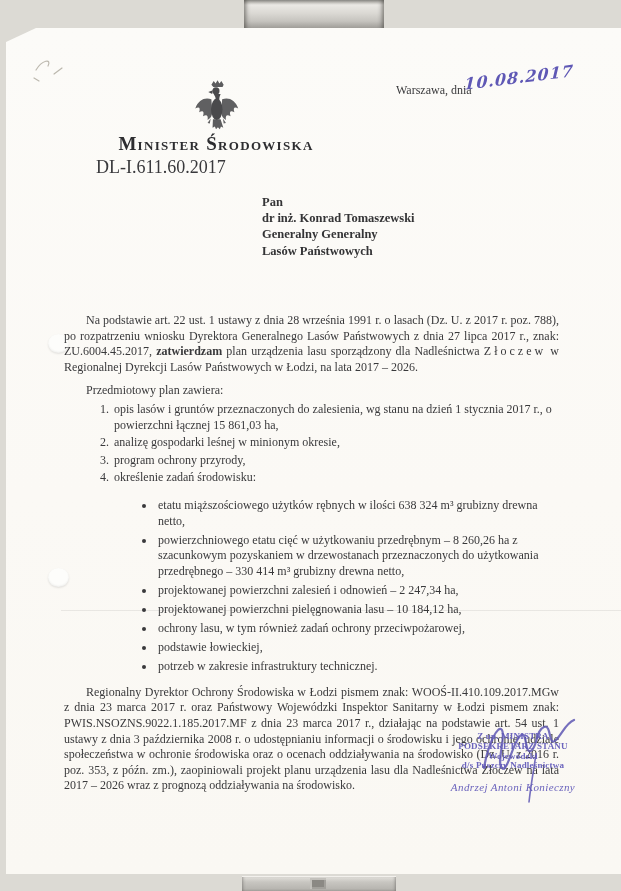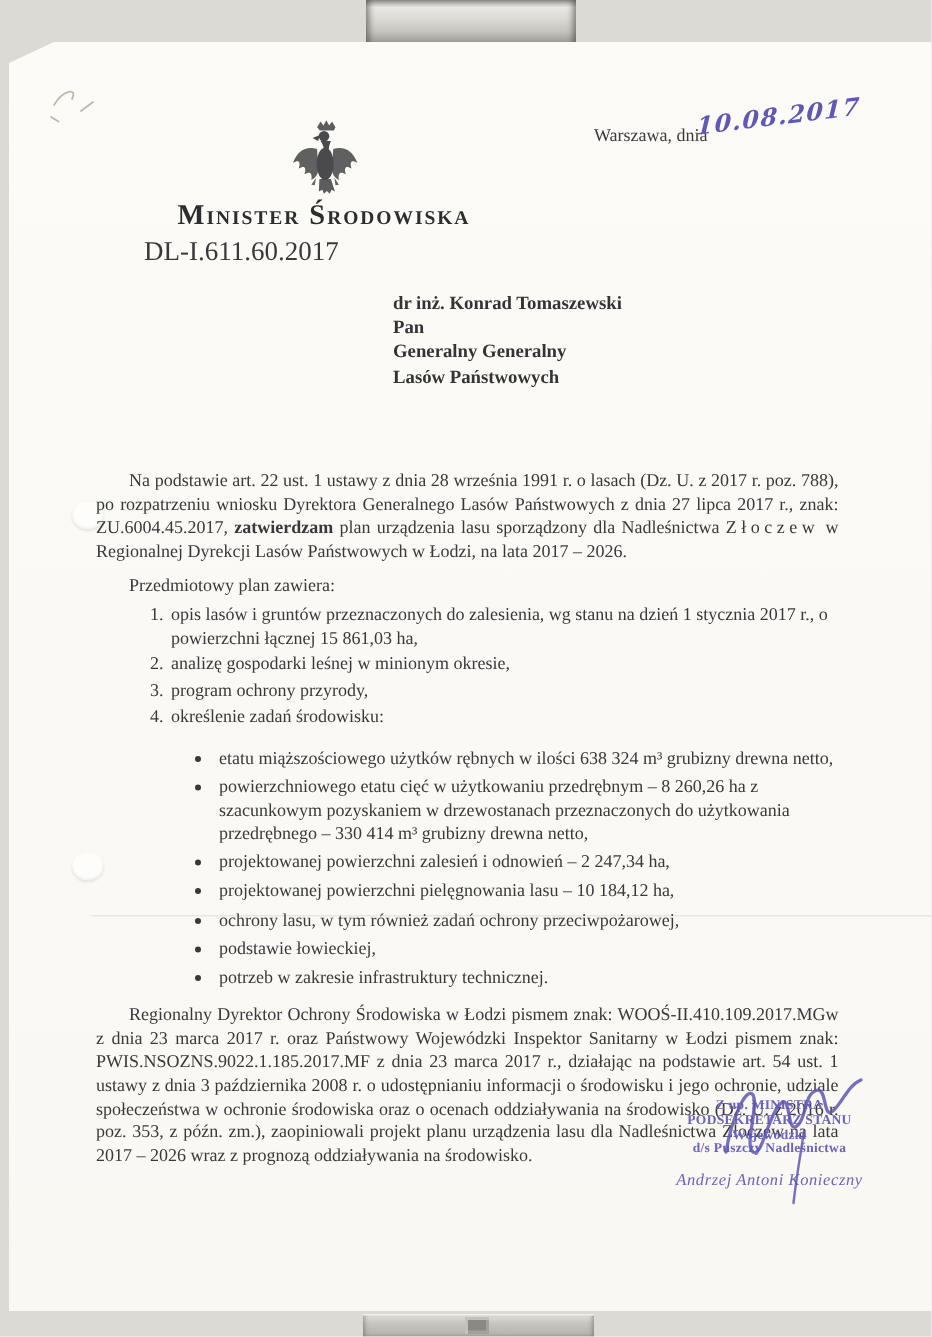--- a/index.html
+++ b/index.html
@@ -51,21 +51,21 @@
   .addressee{position:absolute;left:256px;top:166px;font-size:12.5px;font-weight:700;line-height:16.2px;color:#343436;}
   
   .content{position:absolute;left:58px;top:285px;width:495px;font-size:12px;line-height:15.6px;color:#39393b;}
   .content p{margin:0;text-align:justify;}
   .content p.indent{text-indent:22px;}
   .content .bold{font-weight:700;}
   .content .spaced{letter-spacing:3px;}
   .plan-intro{margin-top:8px !important;text-indent:22px;text-align:left !important;}
   .content ol{margin:3px 0 12px;padding-left:48px;}
   .content ol li{padding-left:2px;margin-top:2px;}
-  .content ul{margin:3px 0 0;padding-left:80px;list-style:disc;}
+  .content ul{margin:3px 12px 0;padding-left:80px;list-style:disc;}
   .content ul li{padding-left:2px;margin-top:3.5px;}
   .opinions{margin-top:10px !important;}
   
   .signature{position:absolute;left:414px;top:704px;width:186px;text-align:center;color:#6b64bd;}
   .stamp{font-size:9px;line-height:9.8px;font-weight:700;letter-spacing:.2px;}
   .signer{margin-top:10px;font-size:11px;font-style:italic;letter-spacing:.4px;}
   .scribble{position:absolute;left:468px;top:682px;}
 </style>
 </head>
 <body>
@@ -97,22 +97,22 @@
       </g>
     </svg>
 
     <div class="ministry-title">Minister Środowiska</div>
     <div class="ref-number">DL-I.611.60.2017</div>
 
     <div class="city-date">Warszawa, dnia</div>
     <div class="hand-date">10.08.2017</div>
 
     <div class="addressee">
+      <div>Pan</div>
       <div>dr inż. Konrad Tomaszewski</div>
-      <div>Pan</div>
       <div>Generalny Generalny</div>
       <div>Lasów Państwowych</div>
     </div>
 
     <div class="hole h1"></div>
     <div class="hole h2"></div>
     <div class="crease"></div>
 
     <div class="content">
       <p class="indent"><span>Na podstawie art. 22 ust. 1 ustawy z dnia 28 września 1991 r. o lasach (Dz. U. z 2017 r. poz. 788), po rozpatrzeniu wniosku Dyrektora Generalnego Lasów Państwowych z dnia 27 lipca 2017 r., znak: ZU.6004.45.2017, </span><span class="bold">zatwierdzam</span><span> plan urządzenia lasu sporządzony dla Nadleśnictwa </span><span class="spaced">Złoczew</span><span> w Regionalnej Dyrekcji Lasów Państwowych w Łodzi, na lata 2017 – 2026.</span></p>

